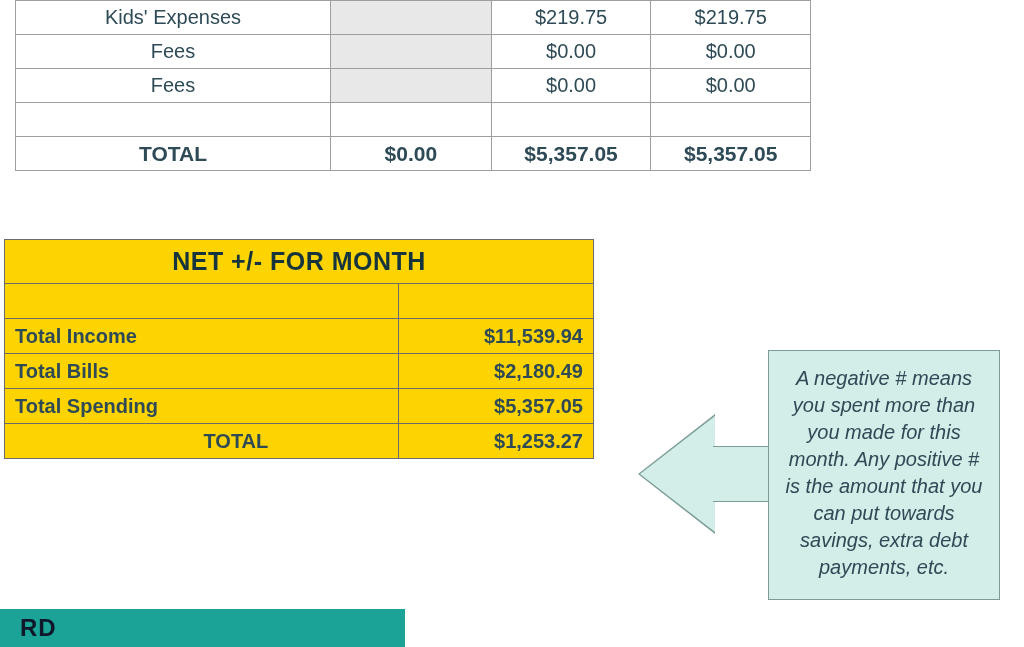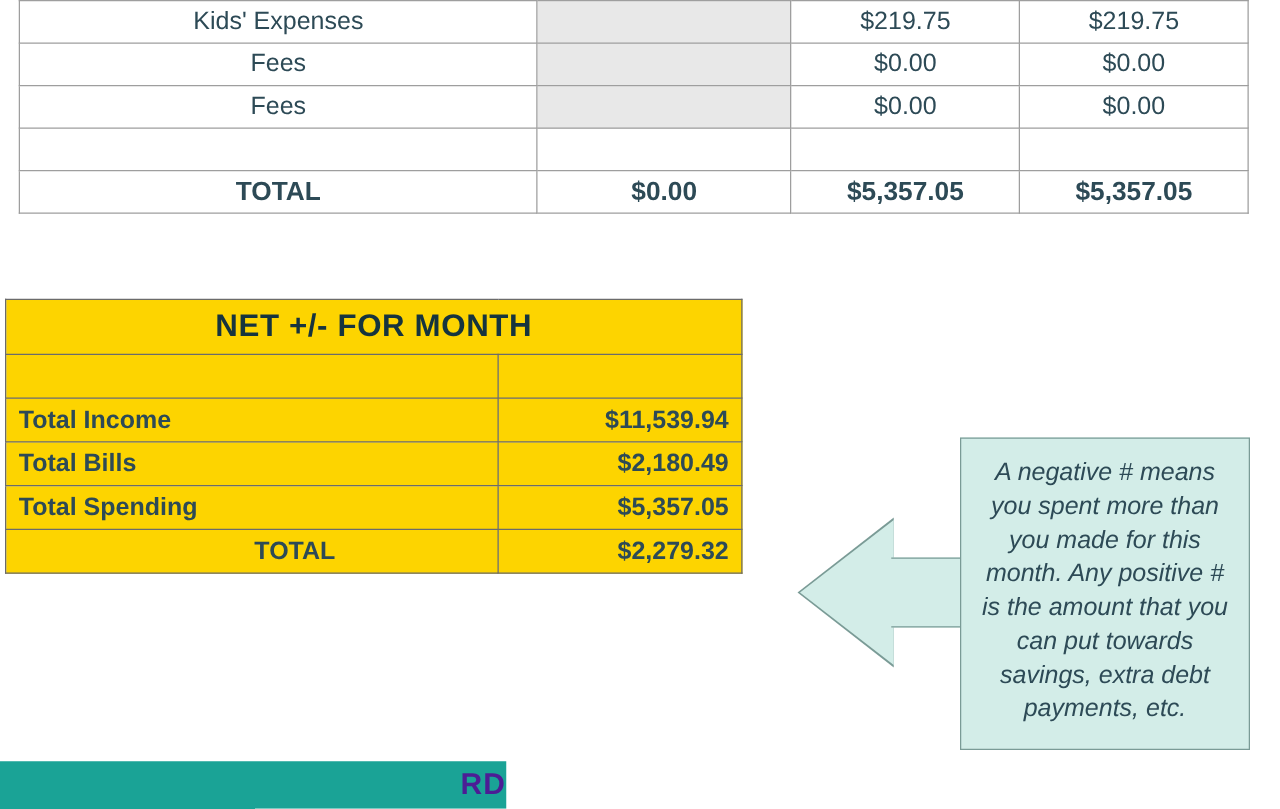--- a/index.html
+++ b/index.html
@@ -10,21 +10,21 @@
     body {
       font-family: Arial, Helvetica, sans-serif;
       background: #ffffff;
       width: 1024px;
       height: 647px;
       overflow: hidden;
       position: relative;
     }
     .spending-table {
       border-collapse: collapse;
-      width: 984px;
+      width: 796px;
       margin-left: 15px;
     }
     .spending-table td {
       border: 1px solid #9e9e9e;
       padding: 4px 10px;
       height: 34px;
       color: #2d4a56;
       font-size: 20px;
     }
     .spending-table .col-label {
@@ -150,27 +150,26 @@
       line-height: 1.35;
     }
 
     .bottom-tab {
       position: absolute;
       left: 0;
       bottom: 0;
       width: 405px;
       height: 38px;
       background: #1aa396;
-      color: #4c1d95;
+      color: #0f172a;
       font-weight: 900;
       font-size: 24px;
-      padding-left: 3px;
+      padding-left: 20px;
       line-height: 38px;
       letter-spacing: 1px;
-      text-align: right;
     }
   </style>
 </head>
 <body>
 
 <table class="spending-table">
   <tbody>
       <tr>
     <td class="col-label">Kids' Expenses</td>
     <td class="col-a grey-cell"></td>
@@ -220,21 +219,21 @@
   <tr>
     <td class="label-col">Total Bills</td>
     <td class="value-col">$2,180.49</td>
   </tr>
   <tr>
     <td class="label-col">Total Spending</td>
     <td class="value-col">$5,357.05</td>
   </tr>
   <tr class="total-row">
     <td class="label-col">TOTAL</td>
-    <td class="value-col">$2,279.32</td>
+    <td class="value-col">$1,253.27</td>
   </tr>
 </tbody>
   </table>
 
 <div class="callout">
   <div class="arrow-head-border"></div>
   <div class="arrow-head"></div>
   <div class="arrow-stem"></div>
   <div class="callout-box">A negative # means you spent more than you made for this month. Any positive # is the amount that you can put towards savings, extra debt payments, etc.</div>
 </div>

